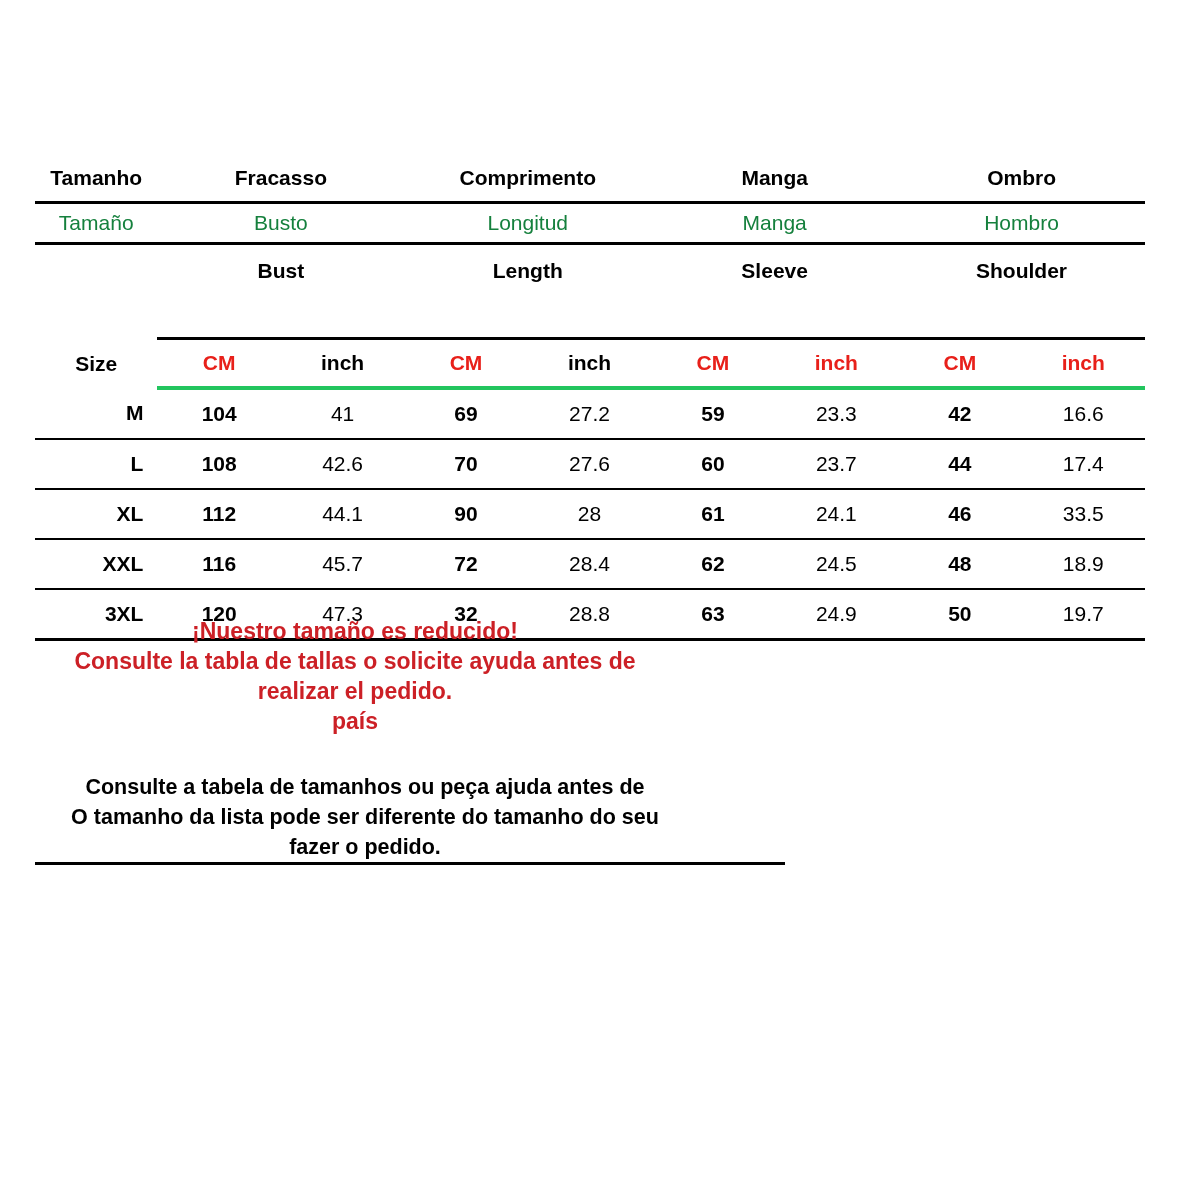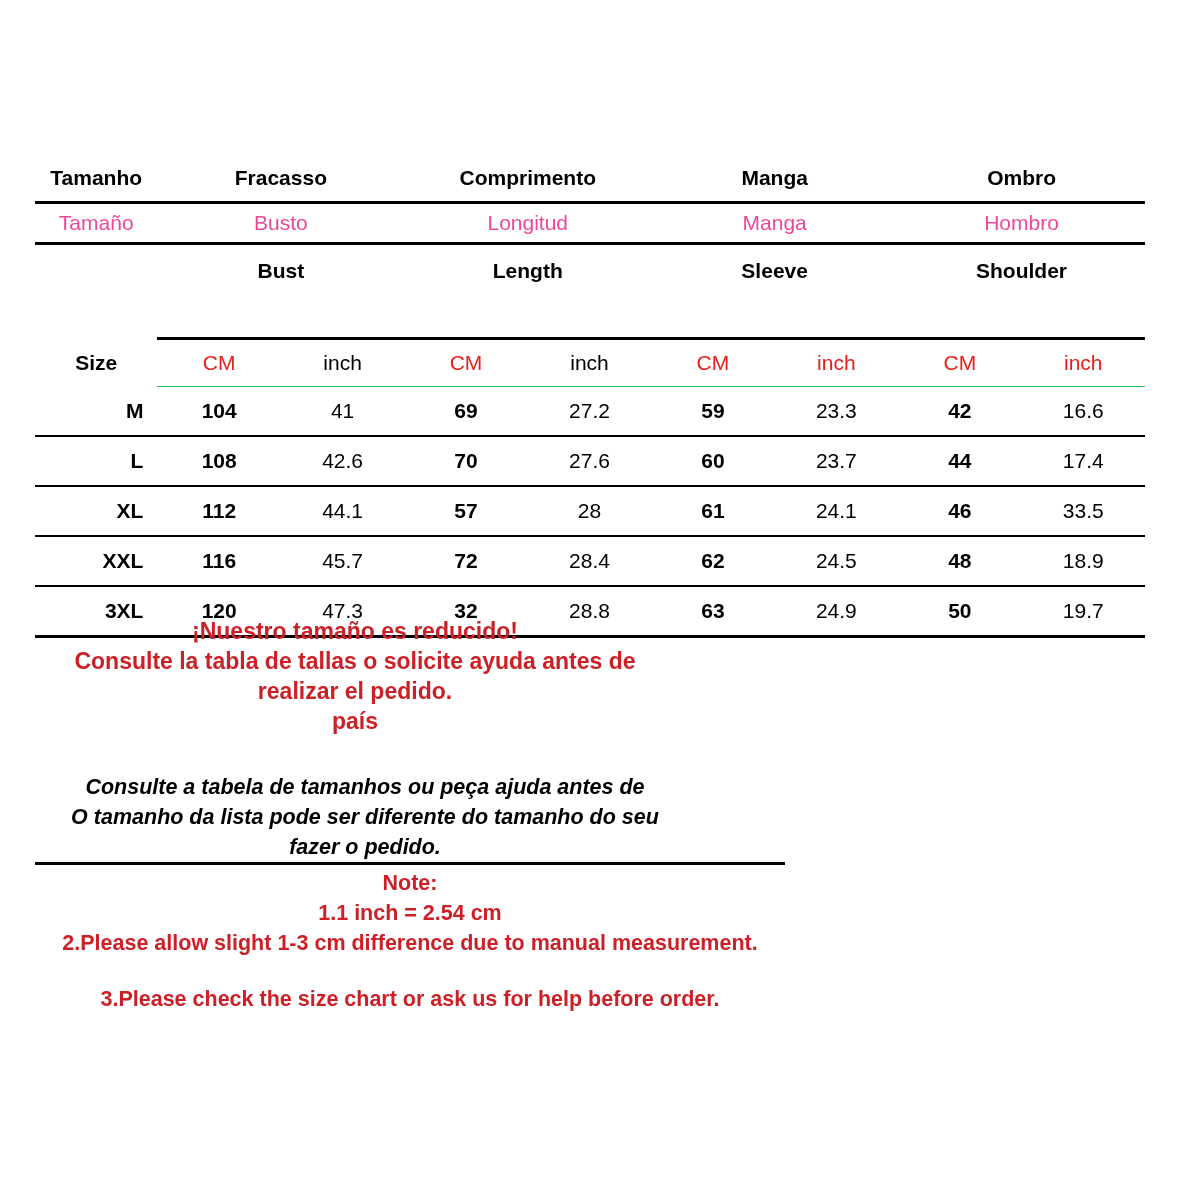--- a/index.html
+++ b/index.html
@@ -51,21 +51,21 @@
   
   .r-pt td {
     font-weight: bold;
     font-size: 23px;
     height: 46px;
     padding-bottom: 4px;
   }
 
   
   .r-es td {
-    color: #ec4899;
+    color: #15803d;
     font-size: 21px;
     height: 38px;
     border-top: 3px solid #000;
     border-bottom: 3px solid #000;
   }
 
   
   .r-en td {
     font-weight: bold;
     font-size: 22px;
@@ -77,24 +77,24 @@
     padding-bottom: 12px;
   }
   .r-en td.en-label {
     vertical-align: top;
     padding-top: 14px;
     border-bottom: 3px solid #000;
   }
 
   
   .r-unit td {
-    font-weight: normal;
+    font-weight: bold;
     font-size: 21px;
     height: 46px;
-    border-bottom: 1px solid #22c55e;
+    border-bottom: 4px solid #22c55e;
   }
   .u-cm   { color: #e8201a; }
   .u-in-b { color: #000000; }
   .u-in-r { color: #e8201a; }
 
   
   .r-data td {
     height: 48px;
     border-bottom: 2px solid #000;
     font-size: 22px;
@@ -120,21 +120,20 @@
   .notice-pt {
     position: absolute;
     left: 35px;
     top: 772px;
     width: 660px;
     text-align: center;
     color: #000000;
     font-weight: bold;
     font-size: 21.5px;
     line-height: 30px;
-    font-style: italic;
   }
 
   .divider-note {
     position: absolute;
     left: 35px;
     top: 862px;
     width: 750px;
     height: 0;
     border-top: 3px solid #000;
   }
@@ -228,21 +227,21 @@
           <td class="v-cm">60</td>
           <td class="v-in">23.7</td>
           <td class="v-cm">44</td>
           <td class="v-in">17.4</td>
         </tr>
 
         <tr class="r-data">
           <td class="v-size">XL</td>
           <td class="v-cm">112</td>
           <td class="v-in">44.1</td>
-          <td class="v-cm">57</td>
+          <td class="v-cm">90</td>
           <td class="v-in">28</td>
           <td class="v-cm">61</td>
           <td class="v-in">24.1</td>
           <td class="v-cm">46</td>
           <td class="v-in">33.5</td>
         </tr>
 
         <tr class="r-data">
           <td class="v-size">XXL</td>
           <td class="v-cm">116</td>
@@ -279,21 +278,14 @@
   </div>
 
   <div class="notice-pt">
     <div>Consulte a tabela de tamanhos ou peça ajuda antes de</div>
     <div>O tamanho da lista pode ser diferente do tamanho do seu</div>
     <div>fazer o pedido.</div>
   </div>
 
   <div class="divider-note"></div>
 
-  <div class="note-block">
-    <div>Note:</div>
-    <div>1.1 inch = 2.54 cm</div>
-    <div>2.Please allow slight 1-3 cm difference due to manual measurement.</div>
-    <span class="note-gap"></span>
-    <div>3.Please check the size chart or ask us for help before order.</div>
-  </div>
 
 </div>
 
 </body></html>

